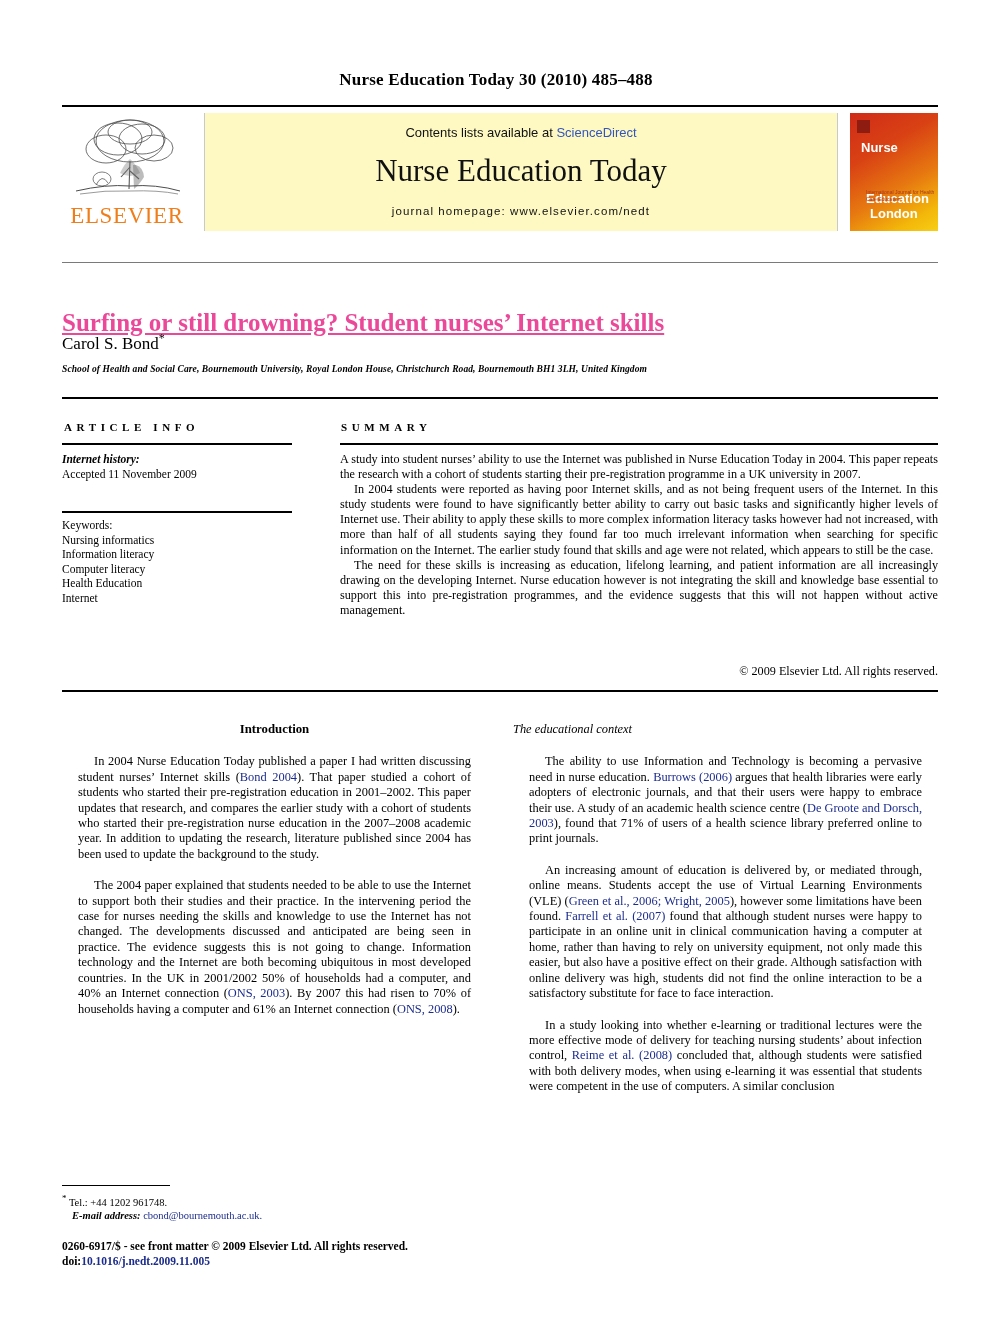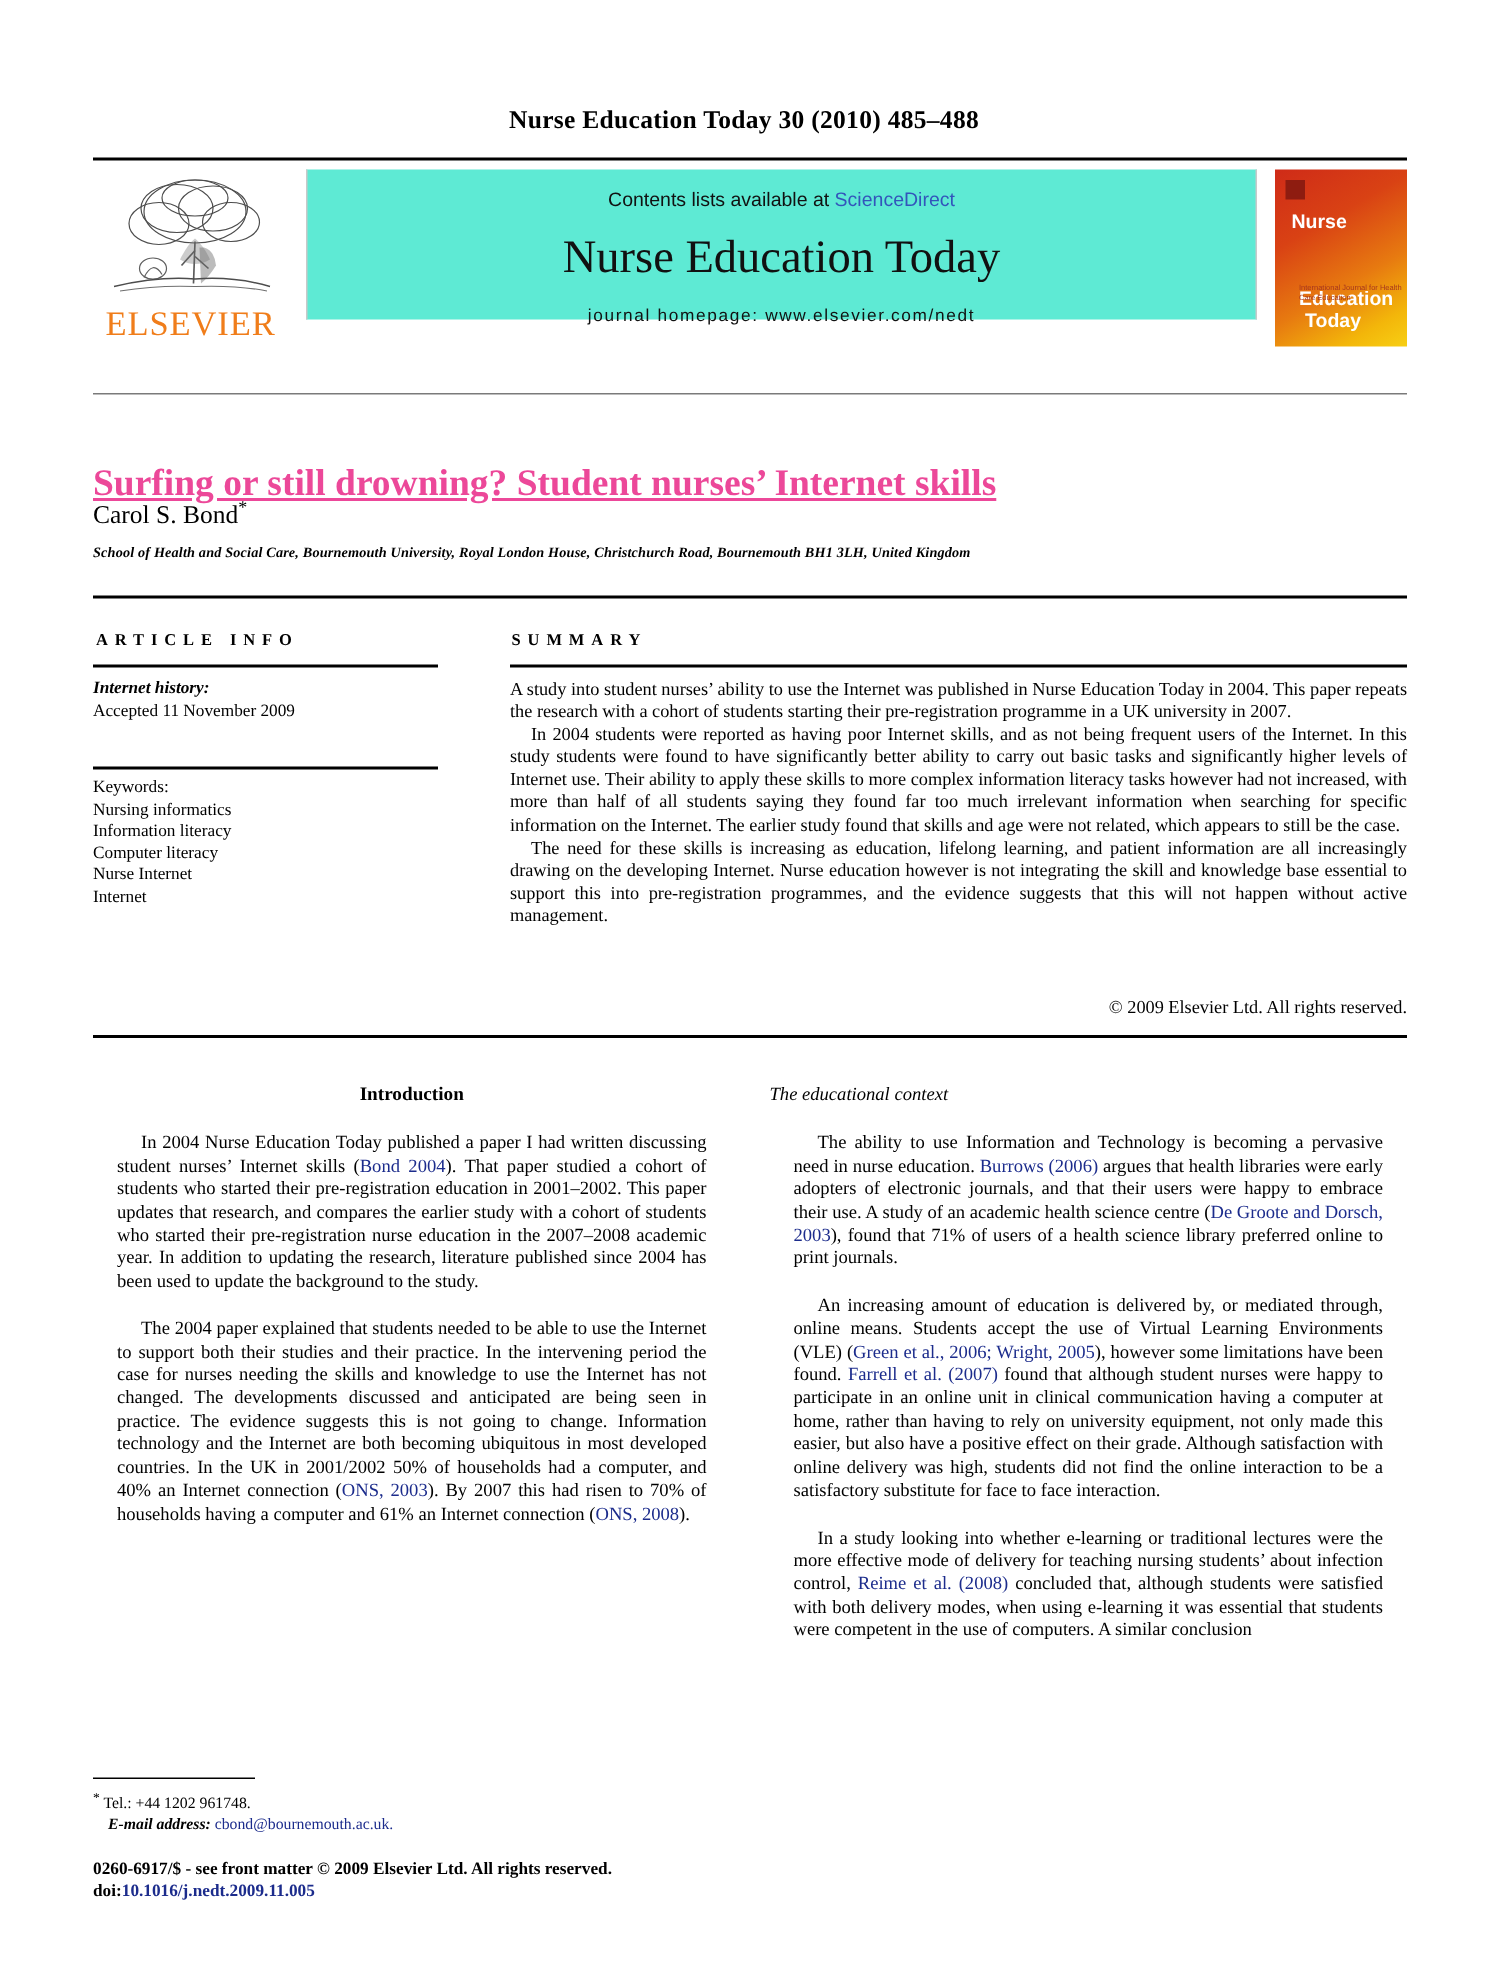--- a/index.html
+++ b/index.html
@@ -69,22 +69,22 @@
     color: #f07d1a;
     font-family: "Liberation Serif", serif;
     font-size: 23px;
     letter-spacing: 0.6px;
   }
 
   .sd-band {
     position: absolute;
     left: 142px; top: 8px;
     width: 632px;
-    height: 100px;
-    background: #5eead4;
+    height: 118px;
+    background: #fef9c3;
     border-left: 1px solid #c9c9c9;
     border-right: 1px solid #c9c9c9;
   }
   .sd-contents {
     position: absolute;
     left: 0; top: 12px;
     width: 632px;
     text-align: center;
     font-family: "Liberation Sans", sans-serif;
     font-size: 13px;
@@ -352,21 +352,21 @@
       </div>
       <div class="journal-title">Nurse Education Today</div>
       <div class="journal-homepage">journal homepage: www.elsevier.com/nedt</div>
     </div>
 
     <div class="cover">
       <div class="cover-badge"></div>
       <div class="cover-title">
         <span class="ln1">Nurse</span>
         <span class="ln2">Education</span>
-        <span class="ln3">Today</span>
+        <span class="ln3">London</span>
       </div>
       <div class="cover-sub">International Journal for Health Care Education</div>
     </div>
   </div>
 
   <div class="title-rule"></div>
   <h1 class="article-title">Surfing or still drowning? Student nurses’ Internet skills</h1>
   <div class="author">
     <span>Carol S. Bond</span><span class="author-star">*</span>
   </div>
@@ -383,21 +383,21 @@
     <div class="it">Internet history:</div>
     <div>Accepted 11 November 2009</div>
   </div>
 
   <div class="kw-rule"></div>
   <div class="kw-block">
     <div class="it">Keywords:</div>
     <div>Nursing informatics</div>
     <div>Information literacy</div>
     <div>Computer literacy</div>
-    <div>Nurse Internet</div>
+    <div>Health Education</div>
     <div>Internet</div>
   </div>
 
   <div class="summary-block">
     <p class="first">A study into student nurses’ ability to use the Internet was published in Nurse Education Today in 2004. This paper repeats the research with a cohort of students starting their pre-registration programme in a UK university in 2007.</p>
     <p>In 2004 students were reported as having poor Internet skills, and as not being frequent users of the Internet. In this study students were found to have significantly better ability to carry out basic tasks and significantly higher levels of Internet use. Their ability to apply these skills to more complex information literacy tasks however had not increased, with more than half of all students saying they found far too much irrelevant information when searching for specific information on the Internet. The earlier study found that skills and age were not related, which appears to still be the case.</p>
     <p>The need for these skills is increasing as education, lifelong learning, and patient information are all increasingly drawing on the developing Internet. Nurse education however is not integrating the skill and knowledge base essential to support this into pre-registration programmes, and the evidence suggests that this will not happen without active management.</p>
   </div>
   <div class="copyright">© 2009 Elsevier Ltd. All rights reserved.</div>
 

